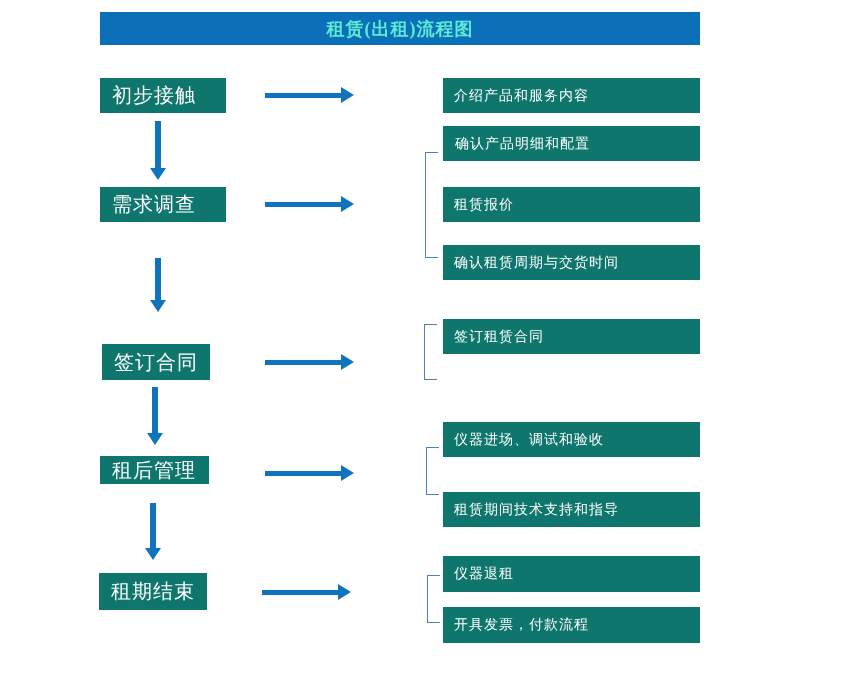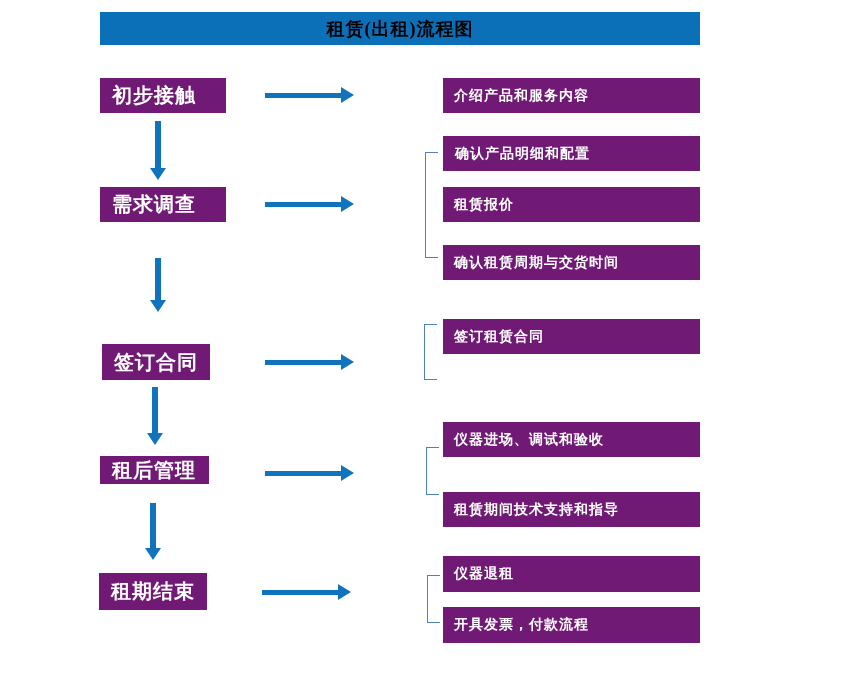--- a/index.html
+++ b/index.html
@@ -2,26 +2,26 @@
 <html><head>
 <meta charset="utf-8">
 <style>
   * { margin:0; padding:0; box-sizing:border-box; }
   html,body { background:#ffffff; }
   body { font-family:"Liberation Serif","DejaVu Serif",serif; }
   .canvas { position:relative; width:844px; height:688px; background:#ffffff; overflow:hidden; }
 
   .title-bar {
     position:absolute; left:100px; top:12px; width:600px; height:33px;
-    background:#0c70b8; color:#000000; font-weight:bold; font-size:18px;
+    background:#0c70b8; color:#5eead4; font-weight:bold; font-size:18px;
     display:flex; align-items:center; justify-content:center; letter-spacing:1px;
   }
 
   .box {
-    position:absolute; background:#701a75; color:#ffffff; font-weight:bold;
+    position:absolute; background:#0f766e; color:#ffffff; font-weight:normal;
     display:flex; align-items:center; padding-left:12px; letter-spacing:1px;
     white-space:nowrap;
   }
   .lbox { font-size:20px; }
   .rbox { left:443px; width:257px; height:35px; font-size:14px; padding-left:11px; }
 
   
   .harrow { position:absolute; display:flex; align-items:center; height:16px; }
   .h-shaft { width:76px; height:5px; background:#0f74bd; }
   .h-head  { width:0; height:0; border-left:13px solid #0f74bd;
@@ -106,21 +106,21 @@
 
   <div class="bracket" style="left:425px;top:152px;height:106px;"></div>
   <div class="bracket" style="left:424px;top:324px;height:56px;"></div>
   <div class="bracket" style="left:426px;top:447px;height:48px;"></div>
   <div class="bracket" style="left:427px;top:575px;height:48px;"></div>
 
   <div class="box rbox" style="top:78px;">
     <span>介绍产品和服务内容</span>
   </div>
 
-  <div class="box rbox" style="top:136px;padding-left:12px;">
+  <div class="box rbox" style="top:126px;padding-left:12px;">
     <span>确认产品明细和配置</span>
   </div>
   <div class="box rbox" style="top:245px;">
     <span>确认租赁周期与交货时间</span>
   </div>
   <div class="box rbox" style="top:187px;">
     <span>租赁报价</span>
   </div>
 
   <div class="box rbox" style="top:319px;text-align:center;">

